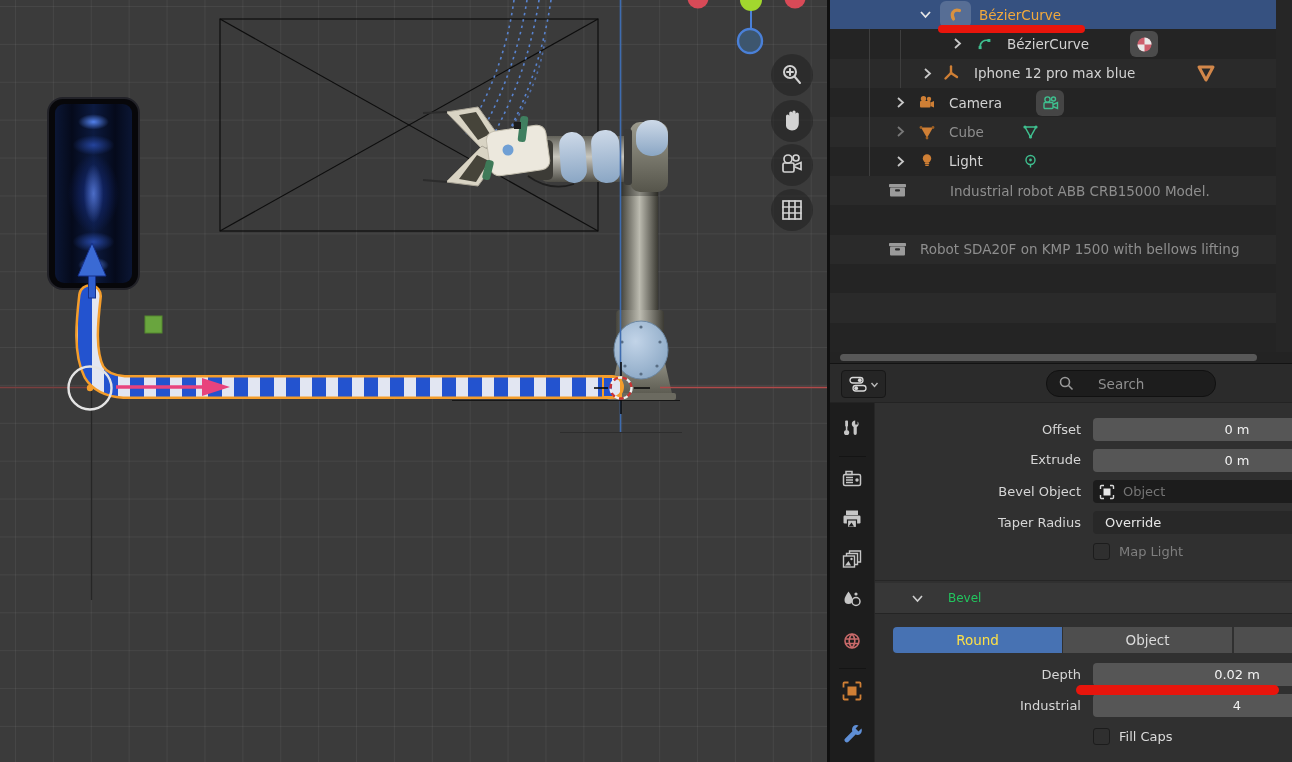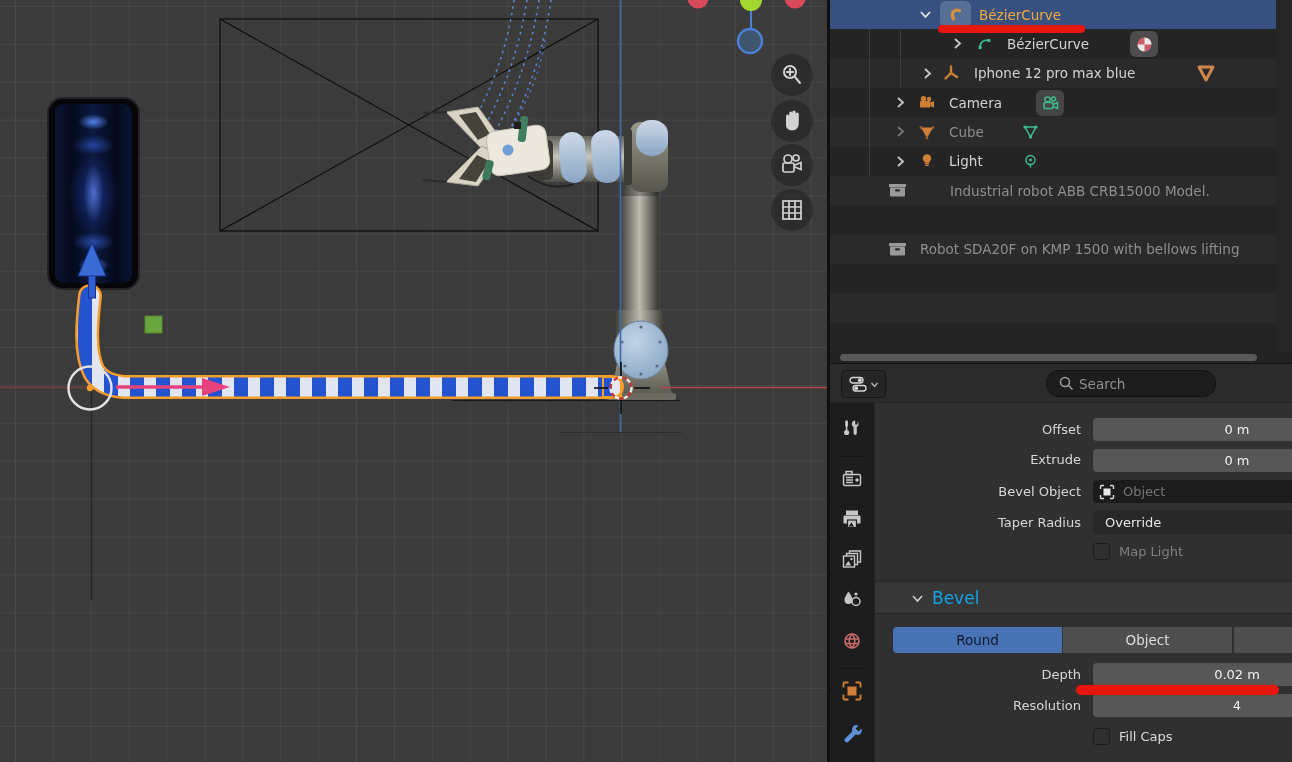--- a/index.html
+++ b/index.html
@@ -53,21 +53,21 @@
   .icbadge { width:31px; height:27px; border-radius:6px; background:rgba(255,255,255,.17);
     display:flex; align-items:center; justify-content:center; }
   .guide { position:absolute; width:1px; background:#3e3e3e; }
   #ol-scroll { position:absolute; left:0; top:352px; width:462px; height:11px; background:#232323; }
   #ol-scroll .bar { position:absolute; left:10px; top:2px; width:417px; height:7px; border-radius:3.5px; background:#585858; }
   #props-header { position:absolute; left:0; top:363px; width:462px; height:40px; background:#2b2b2b;
     border-top:1px solid #131313; border-bottom:1px solid #232323; }
   #editor-btn { position:absolute; left:11px; top:6px; width:45px; height:28px; background:#252525;
     border:1px solid #171717; border-radius:4px; display:flex; align-items:center; justify-content:center; gap:2px; }
   #search-box { position:absolute; left:216px; top:6px; width:170px; height:27px; background:#1d1d1d;
-    border:1px solid #111; border-radius:13px; display:flex; align-items:center; padding-left:12px; gap:5px; }
+    border:1px solid #111; border-radius:13px; display:flex; align-items:center; padding-left:12px; gap:24px; }
   #search-box span { color:#8f8f8f; font-size:13.5px; }
   #props-body { position:absolute; left:0; top:403px; width:462px; height:359px; background:#303030; }
   #rail { position:absolute; left:0; top:0; width:45px; height:359px; background:#1d1d1d; border-right:1px solid #262626; }
   .rail-ic { position:absolute; left:50%; transform:translate(-50%,-50%); }
   .rail-sep { position:absolute; left:9px; width:27px; height:1px; background:#141414; }
   #fields { position:absolute; left:45px; top:0; width:417px; height:359px; overflow:hidden; }
   .flabel { position:absolute; left:0; width:206px; text-align:right; font-size:13px; color:#d6d6d6; line-height:23px; }
   .flabel.dim { color:#7f7f7f; }
   .nfield { position:absolute; left:218px; width:288px; height:23px; background:#565656; border-radius:4px;
     color:#f2f2f2; font-size:13px; text-align:center; line-height:23px; }
@@ -75,23 +75,23 @@
     display:flex; align-items:center; padding-left:6px; gap:8px; }
   .dfield span { color:#757575; font-size:13px; }
   .drop { position:absolute; left:218px; width:288px; height:23px; background:#282828; border-radius:4px;
     color:#e6e6e6; font-size:13px; line-height:23px; padding-left:12px; }
   .chk { position:absolute; left:218px; width:17px; height:17px; background:#2f2f2f;
     border:1px solid #1c1c1c; border-radius:3px; }
   .chklbl { position:absolute; left:244px; font-size:13px; line-height:18px; }
   .divline { position:absolute; left:0; width:417px; height:1px; background:#262626; }
   #bevel-head { position:absolute; left:0; top:180px; width:417px; height:31px; background:#373737;
     display:flex; align-items:center; gap:8px; padding-left:36px; border-bottom:1px solid #242424; }
-  #bevel-head span { color:#0ea5e9; font-size:17px; }
+  #bevel-head span { color:#22c55e; font-size:12px;margin-left:16px; }
   .tab { position:absolute; top:224px; height:26px; font-size:13.5px; text-align:center; line-height:26px; }
-  .tab.active { background:#4772b3; color:#0f172a; border-radius:4px 0 0 4px; }
+  .tab.active { background:#4772b3; color:#fde047; border-radius:4px 0 0 4px; }
   .tab.idle { background:#4e4e4e; color:#dcdcdc; }
   
   .annot { position:absolute; background:#e8150c; }
   #annot-1 { left:938px; top:25px; width:147px; height:8px; border-radius:4px; }
   #annot-2 { left:1076px; top:685px; width:203px; height:10px; border-radius:5px; }
 </style>
 </head>
 <body>
 
 <div id="root">
@@ -570,21 +570,21 @@
           <span>Bevel</span>
         </div>
 
         <div class="tab active" style="left:18px; width:169px">Round</div>
         <div class="tab idle" style="left:188px; width:169px">Object</div>
         <div class="tab idle" style="left:359px; width:70px"></div>
 
         <div class="flabel" style="top:260px">Depth</div>
         <div class="nfield" style="top:260px">0.02 m</div>
 
-        <div class="flabel" style="top:291px">Resolution</div>
+        <div class="flabel" style="top:291px">Industrial</div>
         <div class="nfield" style="top:291px">4</div>
 
         <div class="chk" style="top:325px"></div>
         <div class="chklbl flabel" style="left:244px; top:325px; width:auto; text-align:left; color:#dcdcdc">Fill Caps</div>
       </div>
     </div>
   </div>
 
   <div class="annot" id="annot-1"></div>
   <div class="annot" id="annot-2"></div>

